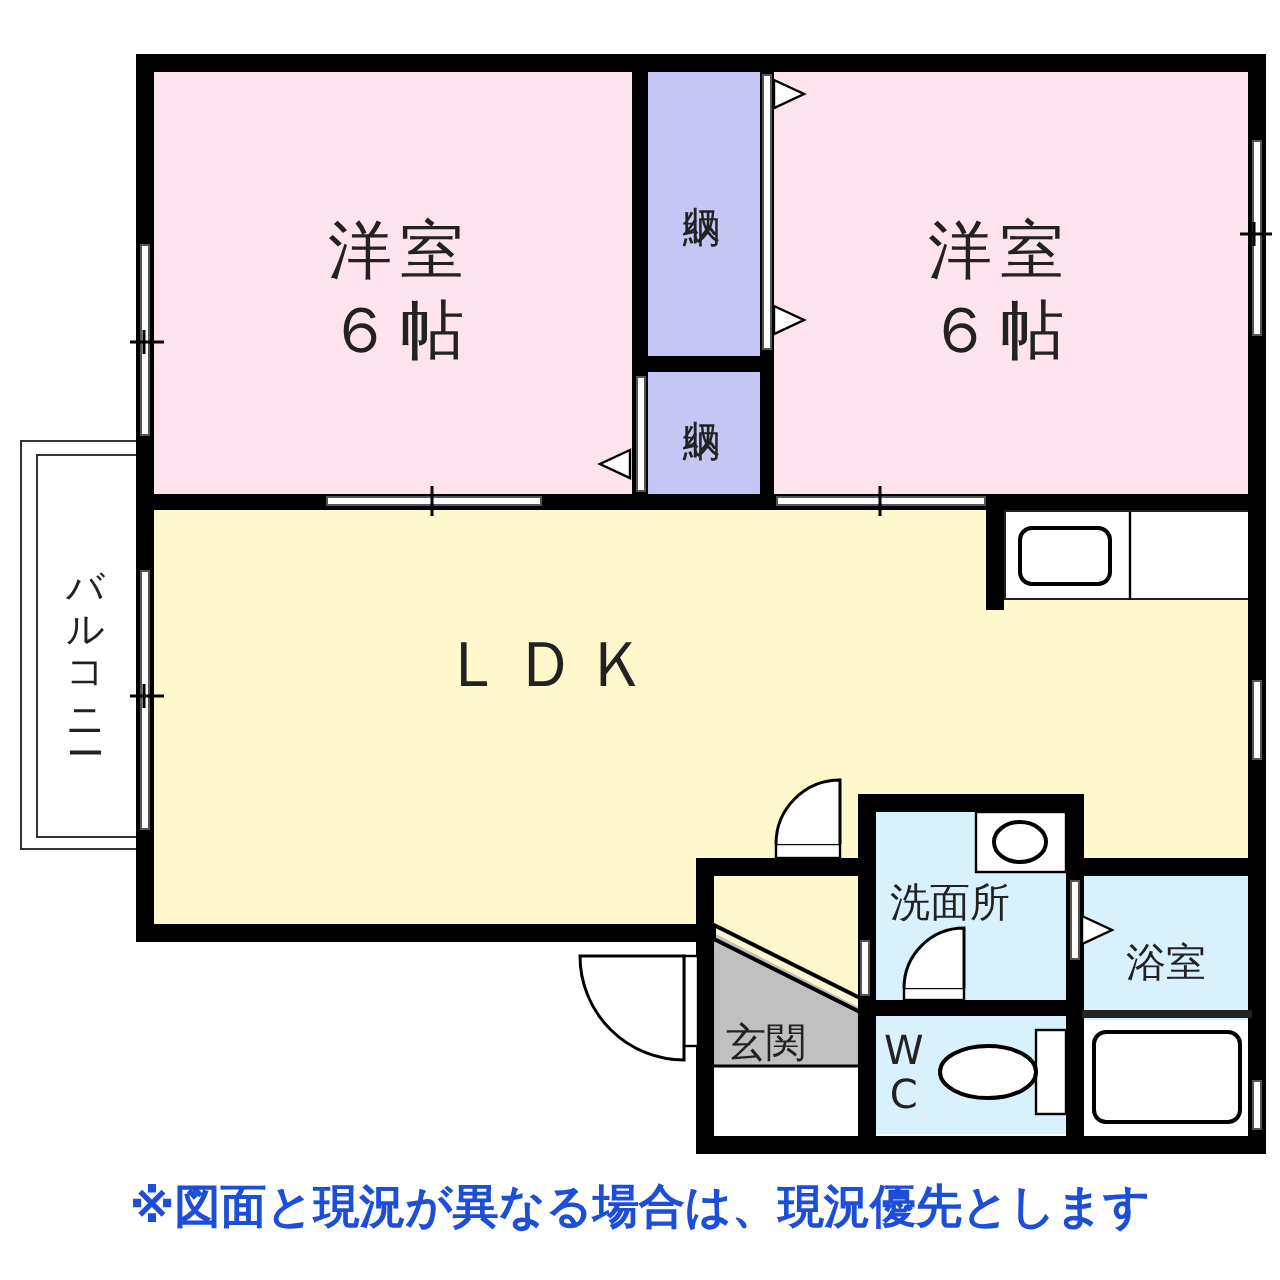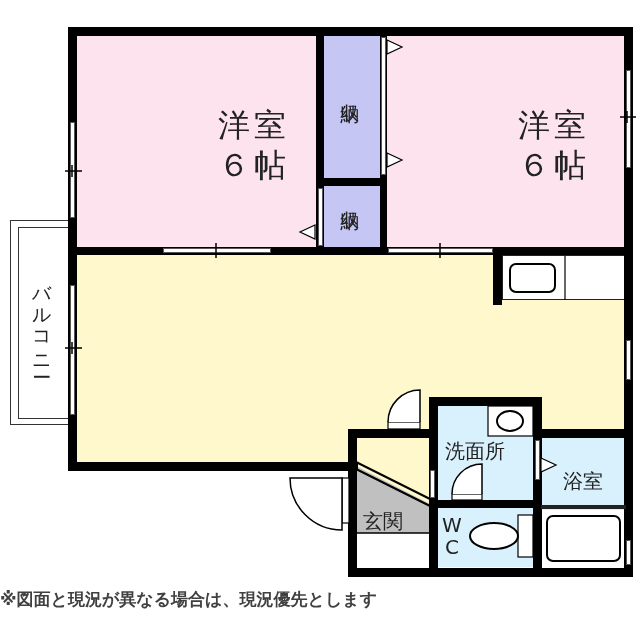--- a/index.html
+++ b/index.html
@@ -1,25 +1,25 @@
 <!DOCTYPE html>
 <html><head>
 <meta charset="utf-8">
 <style>
   html,body{margin:0;padding:0;background:#fff;}
   body{width:640px;height:640px;position:relative;overflow:hidden;font-family:"DejaVu Sans","Liberation Sans",sans-serif;}
   .abs{position:absolute;box-sizing:border-box;}
   .wall{position:absolute;background:#000;}
   .room-label{position:absolute;text-align:center;color:#222;line-height:1.25;}
-  .big{font-size:32px;letter-spacing:4px;text-align:right;}
+  .big{font-size:32px;letter-spacing:4px;}
   .vert{writing-mode:vertical-rl;font-size:19px;letter-spacing:2px;}
   .small{font-size:20px;}
   .win{position:absolute;background:#fff;border:1px solid #555;box-sizing:border-box;}
   svg{position:absolute;overflow:visible;}
-  .note{position:absolute;left:0;width:640px;top:588px;font-size:17px;color:#404040;font-weight:bold;}
+  .note{position:absolute;left:0;width:640px;top:588px;text-align:center;font-size:23px;color:#1d4ed8;font-weight:bold;}
 </style>
 </head>
 <body>
 
 <div class="abs" style="left:76px;top:35px;width:244px;height:212px;background:#fde3ee;"></div>
 <div class="abs" style="left:386px;top:35px;width:240px;height:212px;background:#fde3ee;"></div>
 <div class="abs" style="left:324px;top:35px;width:56px;height:143px;background:#c6c6f5;"></div>
 <div class="abs" style="left:324px;top:186px;width:56px;height:62px;background:#c6c6f5;"></div>
 <div class="abs" style="left:76px;top:255px;width:550px;height:208px;background:#fff8cc;"></div>
 <div class="abs" style="left:356px;top:437px;width:76px;height:130px;background:#fff8cc;"></div>
@@ -116,20 +116,21 @@
   <div>洋室</div>
   <div>６帖</div>
 </div>
 <div class="room-label big" style="left:410px;top:105px;width:180px;">
   <div>洋室</div>
   <div>６帖</div>
 </div>
 <div class="room-label vert" style="left:338px;top:88px;">収納</div>
 <div class="room-label vert" style="left:338px;top:195px;">収納</div>
 <div class="room-label big" style="left:185px;top:312px;width:180px;">
+  <div>ＬＤＫ</div>
 </div>
 <div class="room-label vert" style="left:30px;top:272px;">バルコニー</div>
 <div class="room-label small" style="left:445px;top:439px;">洗面所</div>
 <div class="room-label small" style="left:563px;top:469px;">浴室</div>
 <div class="room-label small" style="left:442px;top:514px;line-height:1.1;">
   <div>W</div>
   <div>C</div>
 </div>
 <div class="room-label small" style="left:363px;top:509px;">玄関</div>
 

